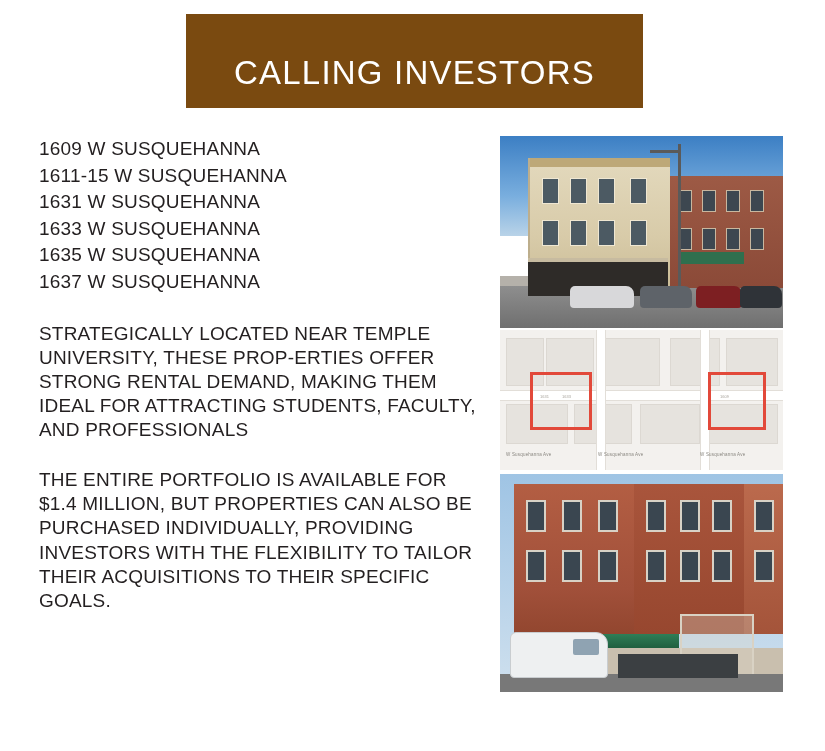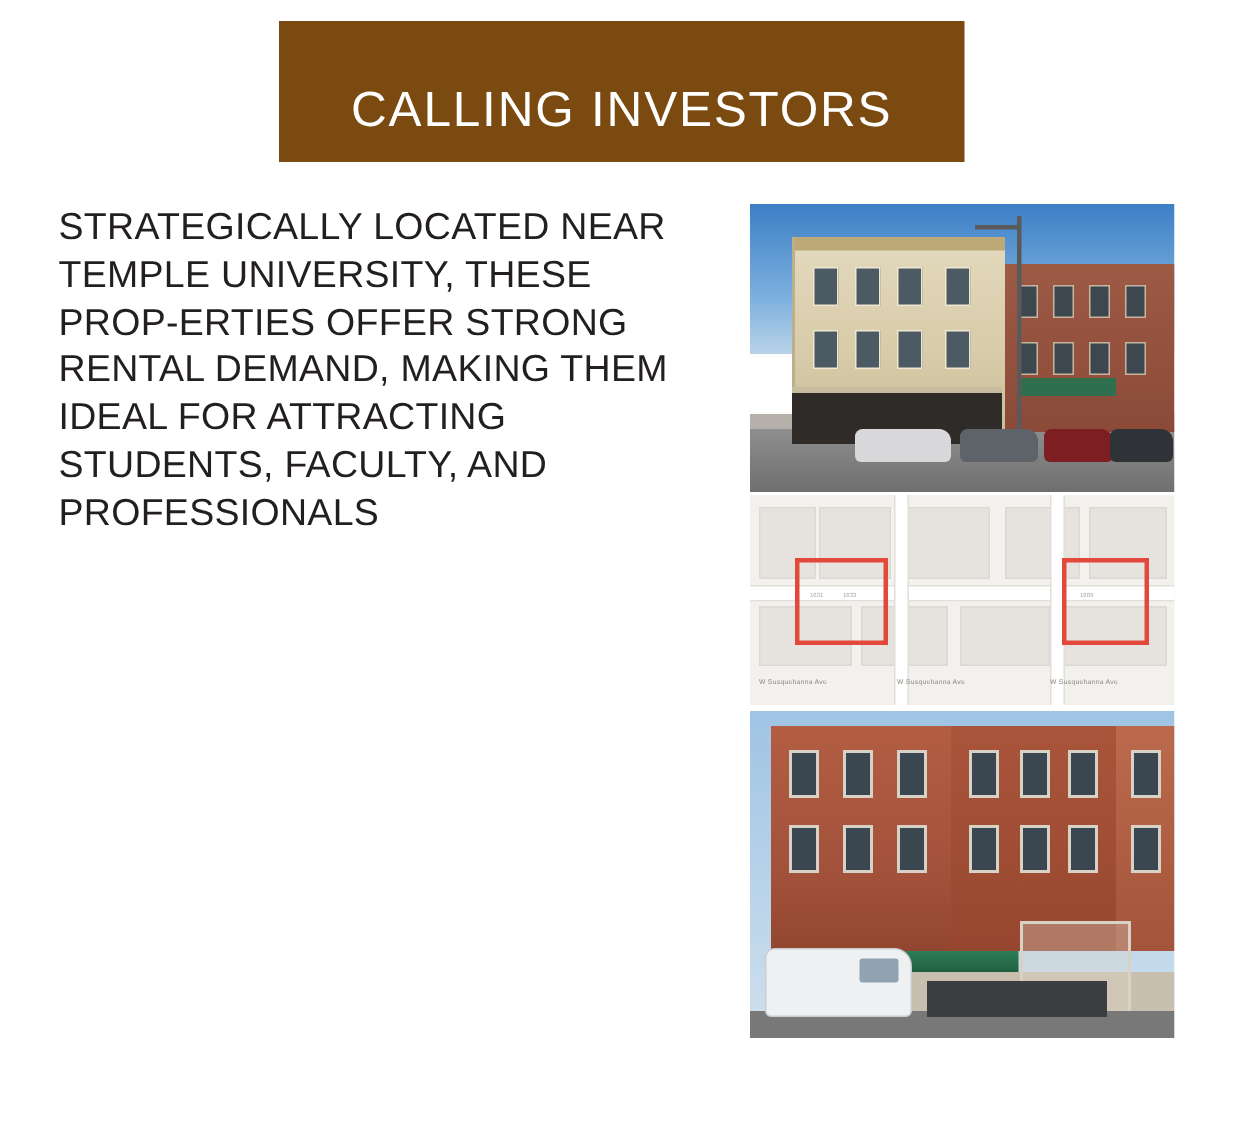--- a/index.html
+++ b/index.html
@@ -60,21 +60,21 @@
     list-style: none;
     margin: 0 0 26px 0;
     padding: 0;
   }
   .addr-list li {
     font-size: 19px;
     line-height: 1.40;
     letter-spacing: 0.2px;
   }
   .para {
-    font-size: 25px;
+    font-size: 19px;
     line-height: 1.27;
     letter-spacing: 0.2px;
     margin: 0 0 26px 0;
   }
   .para.last { margin-bottom: 0; }
 
   
   .right-col {
     position: absolute;
     left: 500px;
@@ -236,22 +236,31 @@
 <body>
 
 <div class="page">
 
   <div class="banner">
     <div class="banner-title">CALLING INVESTORS</div>
   </div>
 
   <div class="left-col">
 
+    <ul class="addr-list">
+      <li>1609 W SUSQUEHANNA</li>
+      <li>1611-15 W SUSQUEHANNA</li>
+      <li>1631 W SUSQUEHANNA</li>
+      <li>1633 W SUSQUEHANNA</li>
+      <li>1635 W SUSQUEHANNA</li>
+      <li>1637 W SUSQUEHANNA</li>
+    </ul>
 
     <p class="para">STRATEGICALLY LOCATED NEAR TEMPLE UNIVERSITY, THESE PROP-ERTIES OFFER STRONG RENTAL DEMAND, MAKING THEM IDEAL FOR ATTRACTING STUDENTS, FACULTY, AND PROFESSIONALS</p>
+    <p class="para last">THE ENTIRE PORTFOLIO IS AVAILABLE FOR $1.4 MILLION, BUT PROPERTIES CAN ALSO BE PURCHASED INDIVIDUALLY, PROVIDING INVESTORS WITH THE FLEXIBILITY TO TAILOR THEIR ACQUISITIONS TO THEIR SPECIFIC GOALS.</p>
   </div>
 
   <div class="right-col">
 
     <div class="photo top">
       <div class="sky"></div>
       <div class="street"></div>
       <div class="sidewalk"></div>
 
       <div class="bldg-right">

